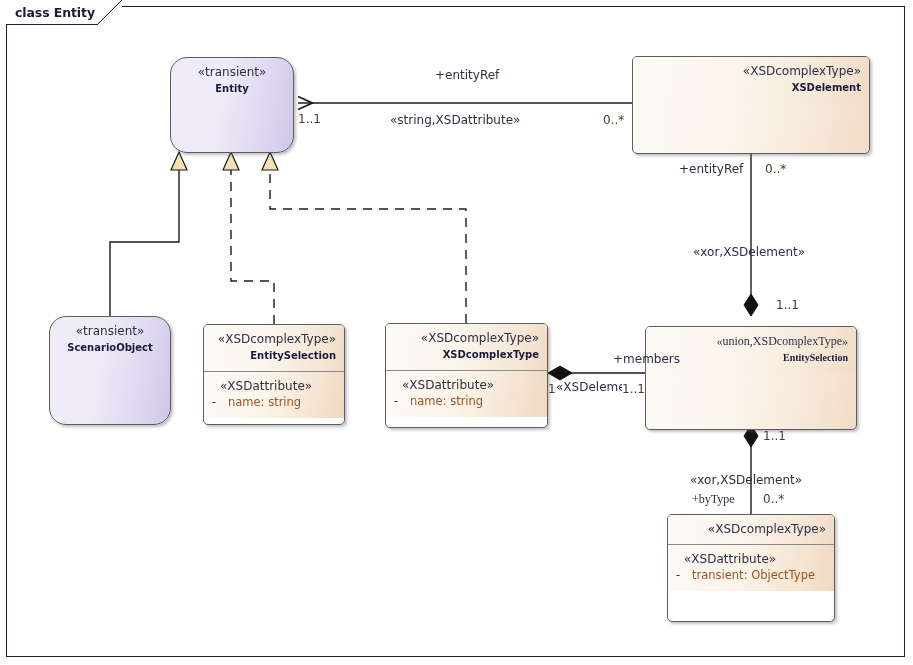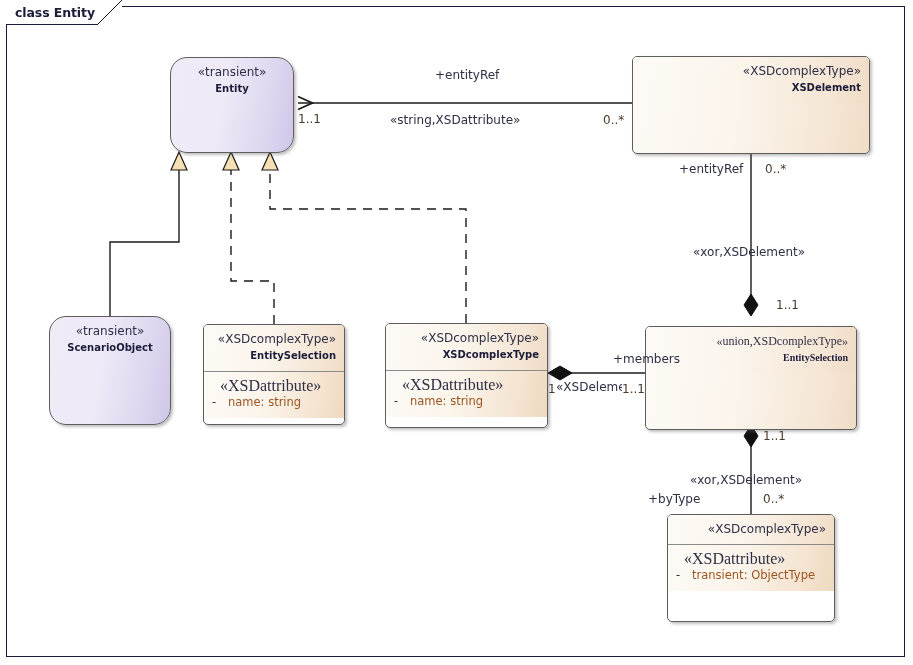--- a/index.html
+++ b/index.html
@@ -108,25 +108,24 @@
   .classname {
     font-size: 10px;
     font-weight: bold;
     color: #1b1b3a;
     line-height: 17px;
     white-space: nowrap;
   }
 
   
   .attr-stereo {
-    font-size: 16px;
+    font-size: 12px;
     color: #2e2e46;
     line-height: 16px;
     padding-left: 8px;
-    font-family: Liberation Serif, serif;
   }
   .attr-row {
     display: flex;
     align-items: baseline;
     font-size: 11.5px;
     line-height: 17px;
     color: #8a4b21;
   }
   .attr-vis {
     width: 16px;
@@ -332,17 +331,17 @@
   <div class="lbl mult" style="left:548px; top:382px;">1</div>
 
   <div class="lbl clipped" style="left:556px; top:380px; width:66px;">«XSDeleme</div>
 
   <div class="lbl mult" style="left:622px; top:382px;">1..1</div>
 
   <div class="lbl mult" style="left:763px; top:429px;">1..1</div>
 
   <div class="lbl" style="left:690px; top:473px;">«xor,XSDelement»</div>
 
-  <div class="lbl" style="left:648px; top:492px;">+byType</div>
+  <div class="lbl" style="left:692px; top:492px;font-family:Liberation Serif, serif;">+byType</div>
 
   <div class="lbl mult" style="left:763px; top:492px;">0..*</div>
 
 </div>
 
 </body></html>

